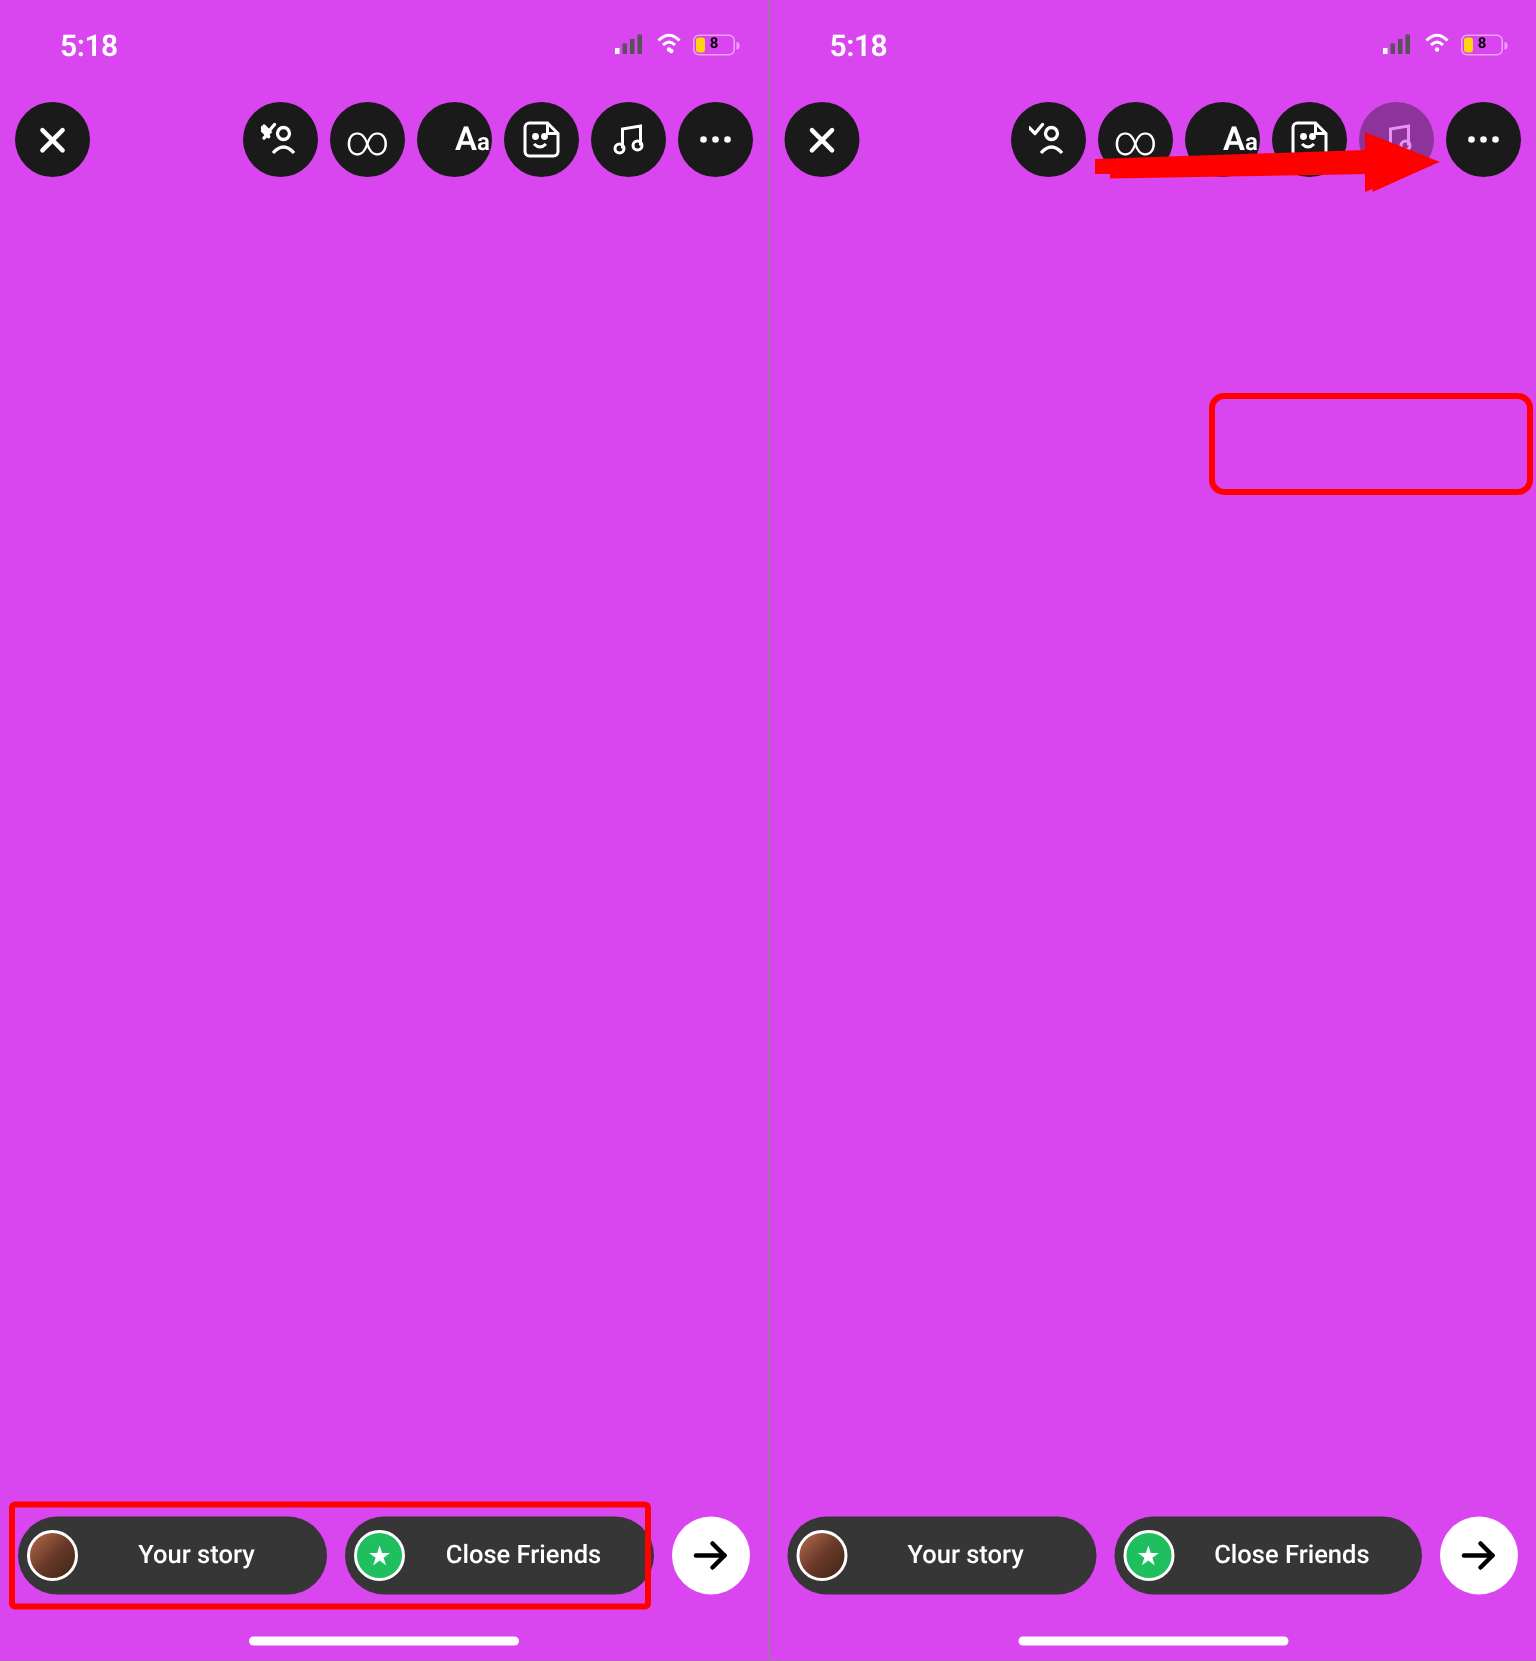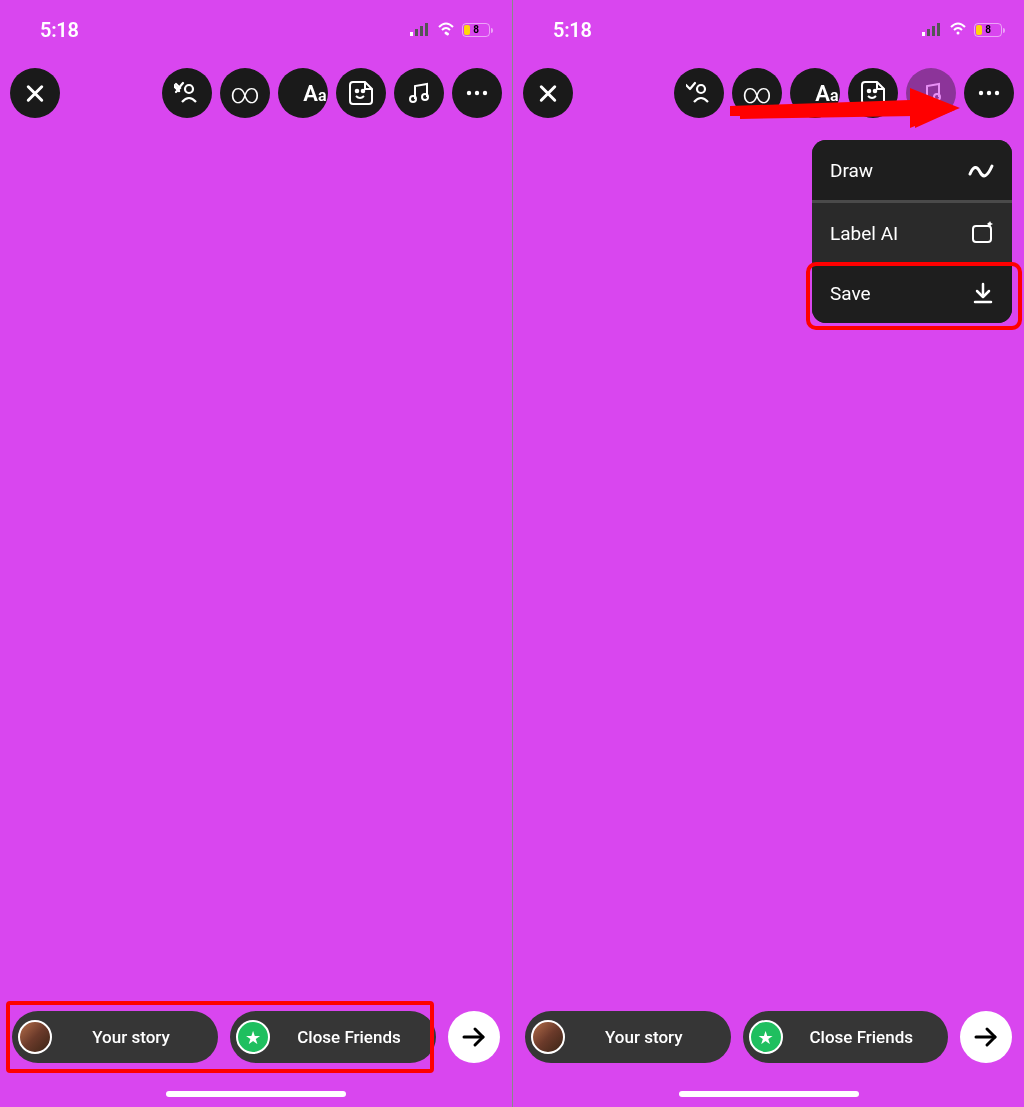--- a/index.html
+++ b/index.html
@@ -404,45 +404,20 @@
         </svg>
     </div>
   </div>
 
   <svg class="arrow-pointer" width="230" height="60" viewBox="0 0 230 60">
     <defs></defs>
     <polygon points="230,20 180,0 180,12 0,18 0,28 180,28 180,40" fill="#ff0000" transform="translate(0,0)"></polygon>
     <path d="M 10 25 L 185 18 L 185 4 L 225 22 L 185 40 L 185 28 L 10 31 Z" fill="#ff0000"></path>
   </svg>
 
-  <div class="menu">
-    <div class="menu-item dark">
-      <span>Draw</span>
-      <svg width="26" height="20" viewBox="0 0 26 20" fill="none" stroke="#fff" stroke-width="3" stroke-linecap="round">
-          <path d="M2 14 Q 7 2 12 12 T 24 6"></path>
-        </svg>
-    </div>
-    <div class="menu-sep"></div>
-    <div class="menu-item">
-      <span>Label AI</span>
-      <svg width="24" height="24" viewBox="0 0 24 24" fill="none" stroke="#fff" stroke-width="2">
-          <rect x="3" y="5" width="18" height="16" rx="3"></rect>
-          <path d="M18 2 L20 4 M20 2 L18 4" stroke-width="1.5"></path>
-          <path d="M17 1 l1 2 l2 1 l-2 1 l-1 2 l-1 -2 l-2 -1 l2 -1 z" fill="#fff" stroke="none" transform="translate(3,-1)"></path>
-        </svg>
-    </div>
-    <div class="menu-item dark">
-      <span>Save</span>
-      <svg width="22" height="24" viewBox="0 0 22 24" fill="none" stroke="#fff" stroke-width="2.5" stroke-linecap="round" stroke-linejoin="round">
-          <path d="M11 3 V15"></path>
-          <path d="M5 10 L11 16 L17 10"></path>
-          <path d="M3 21 H19"></path>
-        </svg>
-    </div>
-  </div>
 
   <div class="highlight-box hl-save"></div>
 
   <div class="bottom-bar">
     <div class="pill">
       <div class="pill-avatar"></div>
       <span class="pill-label">Your story</span>
     </div>
     <div class="pill">
       <div class="pill-star">★</div>

